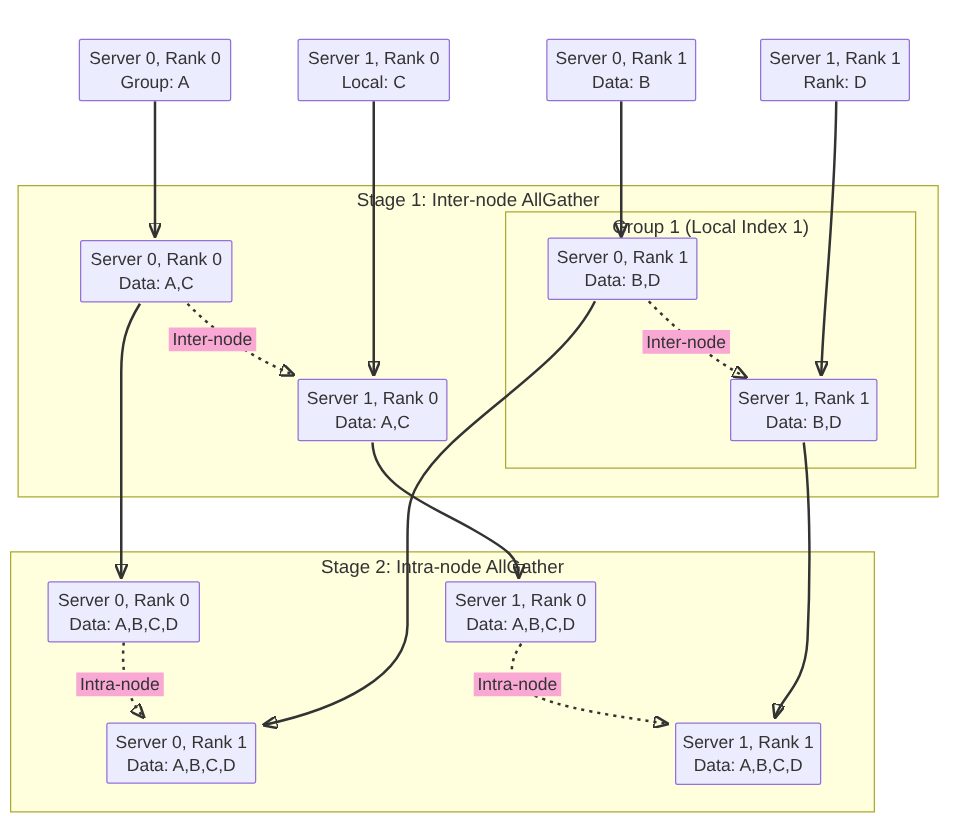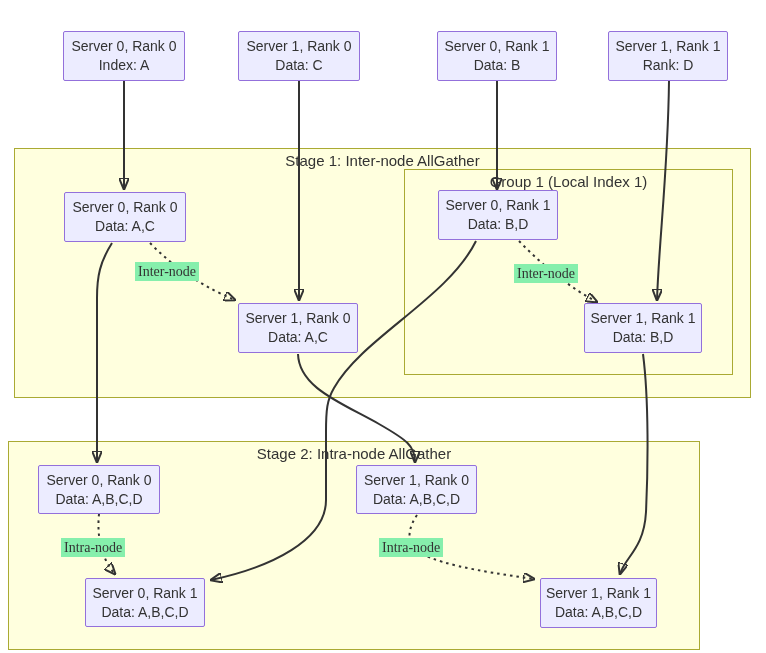--- a/index.html
+++ b/index.html
@@ -18,22 +18,22 @@
   .node{
     position:absolute;background:#ececff;border:1px solid #9370db;
     border-radius:2px;box-sizing:border-box;
     display:flex;flex-direction:column;align-items:center;justify-content:center;
     font-size:14px;line-height:19px;text-align:center;color:#333;
   }
   .edges{position:absolute;left:0;top:0;width:766px;height:653px;pointer-events:none;}
   .edges path{fill:none;stroke:#333333;stroke-width:2px;}
   .edges path.dotted{stroke-dasharray:2.5,4;stroke-width:2px;}
   .edge-label{
-    position:absolute;background:#86efac;color:#333;font-size:14px;
-    padding:0 3px;line-height:19px;white-space:nowrap;font-family:Liberation Serif, serif;
+    position:absolute;background:#f9a8d4;color:#333;font-size:14px;
+    padding:0 3px;line-height:19px;white-space:nowrap;
   }
 </style>
 </head>
 <body>
 
 <div class="canvas">
 
 
   <div class="cluster" style="left:14px;top:148px;width:737px;height:250px;">
     <div class="cluster-title">Stage 1: Inter-node AllGather</div>
@@ -68,25 +68,25 @@
     <path class="dotted" d="M417,515 C409,527 407,538 413,547 C428,563 478,571 534,579" marker-end="url(#arrow)"></path>
   </svg>
 
   <div class="edge-label" style="left:135px;top:262px;">Inter-node</div>
   <div class="edge-label" style="left:514px;top:264px;">Inter-node</div>
   <div class="edge-label" style="left:61px;top:538px;">Intra-node</div>
   <div class="edge-label" style="left:379px;top:538px;">Intra-node</div>
 
   <div class="node" style="left:63px;top:31px;width:122px;height:50px;">
     <span>Server 0, Rank 0</span>
-    <span>Index: A</span>
+    <span>Group: A</span>
   </div>
   <div class="node" style="left:238px;top:31px;width:122px;height:50px;">
     <span>Server 1, Rank 0</span>
-    <span>Data: C</span>
+    <span>Local: C</span>
   </div>
   <div class="node" style="left:437px;top:31px;width:120px;height:50px;">
     <span>Server 0, Rank 1</span>
     <span>Data: B</span>
   </div>
   <div class="node" style="left:608px;top:31px;width:120px;height:50px;">
     <span>Server 1, Rank 1</span>
     <span>Rank: D</span>
   </div>
 

